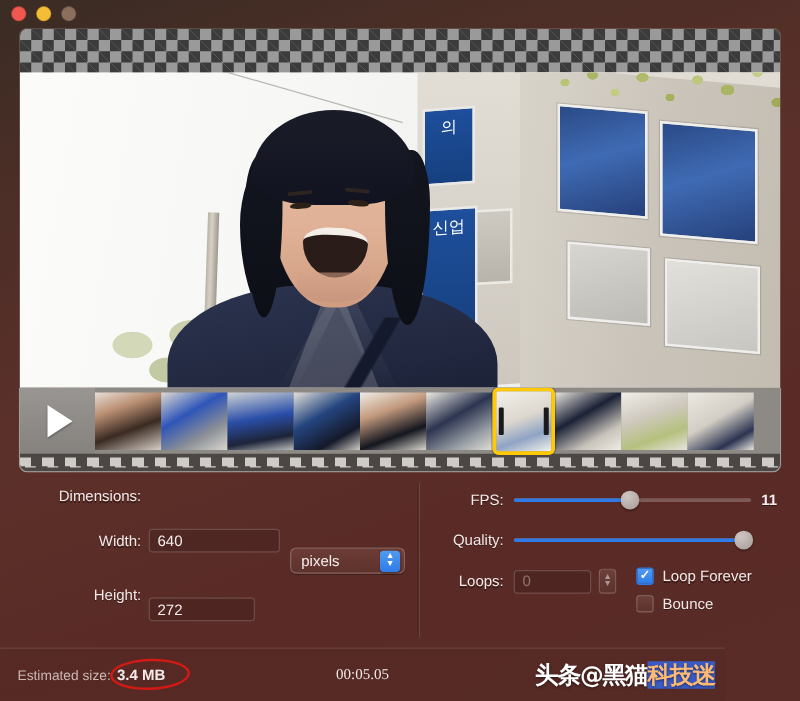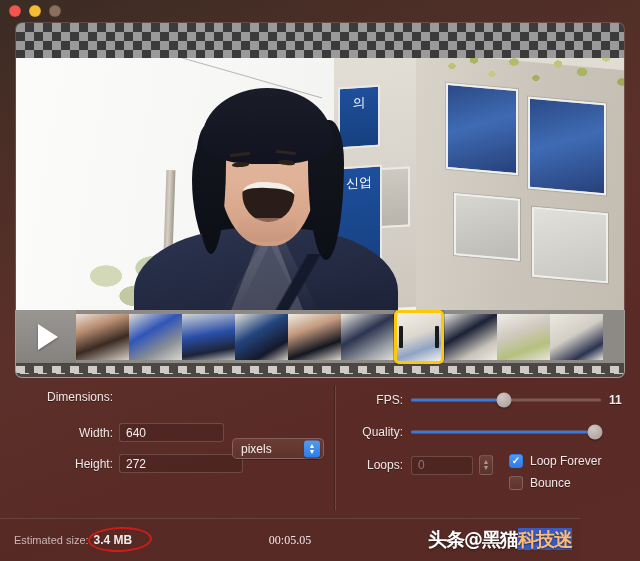--- a/index.html
+++ b/index.html
@@ -581,21 +581,21 @@
 
       <div class="row" style="left:0; top:37px; width:100%;">
         <div class="lbl" style="width:86px;">Width:</div>
         <div class="textfield" style="width:105px; margin-left:6px;">
           <span>640</span>
         </div>
       </div>
 
       <div class="row" style="left:0; top:68px; width:100%;">
         <div class="lbl" style="width:86px;">Height:</div>
-        <div class="textfield" style="width:124px; margin-left:6px;">
+        <div class="textfield" style="width:85px; margin-left:6px;margin-top:24px;">
           <span>272</span>
         </div>
       </div>
 
       <div class="row" style="left:205px; top:52px;">
         <div class="select" style="width:92px;align-items:center;">
           <span>pixels</span>
           <span class="stepper-blue">▲<br>▼</span>
         </div>
       </div>

